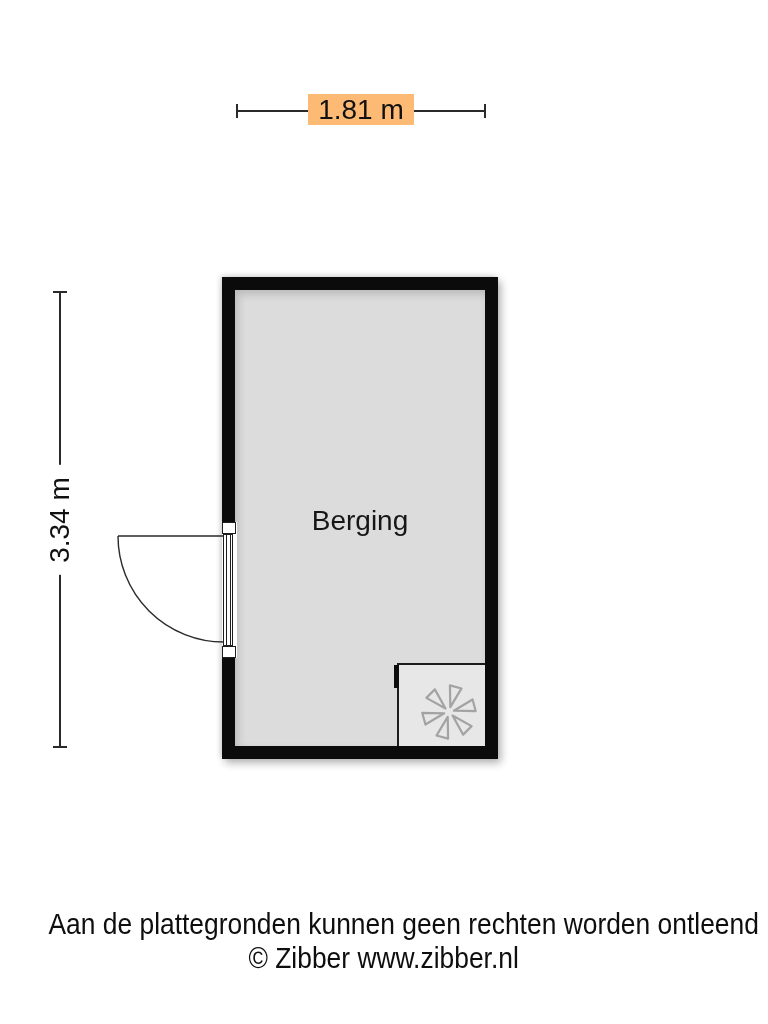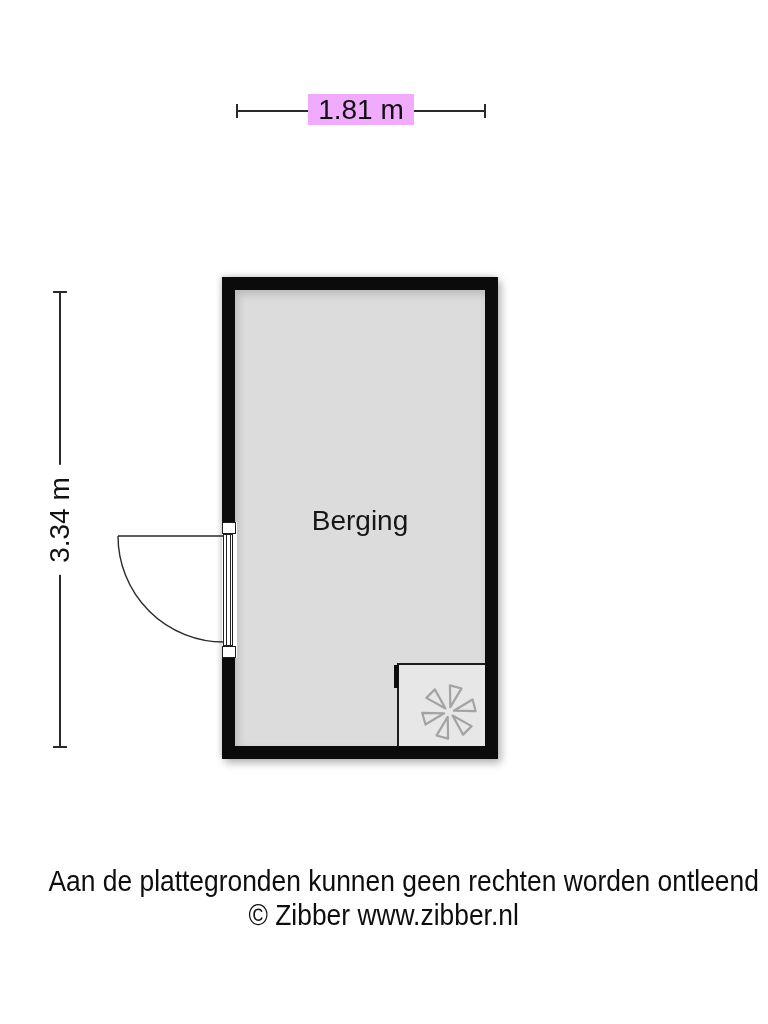--- a/index.html
+++ b/index.html
@@ -16,21 +16,21 @@
     position: absolute; left: 237px; top: 110px;
     width: 248px; height: 0; border-top: 2px solid #2a2a2a;
   }
   .dim-tick-v { position: absolute; width: 2px; height: 14px; top: 104px; background: #2a2a2a; }
   .dim-tick-v.left  { left: 236px; }
   .dim-tick-v.right { left: 484px; }
   .dim-label-h {
     position: absolute; left: 237px; top: 94px; width: 248px;
     text-align: center; font-size: 28px; color: #111;
   }
-  .dim-label-h span { background: #f0abfc; padding: 0 10px; }
+  .dim-label-h span { background: #fdba74; padding: 0 10px; }
 
   .dim-line-v {
     position: absolute; left: 59px; top: 292px;
     height: 456px; width: 0; border-left: 2px solid #2a2a2a;
   }
   .dim-tick-h { position: absolute; height: 2px; width: 14px; left: 53px; background: #2a2a2a; }
   .dim-tick-h.top    { top: 291px; }
   .dim-tick-h.bottom { top: 746px; }
   .dim-label-v {
     position: absolute; left: 60px; top: 520px;
@@ -83,21 +83,21 @@
     background: #e7e7e7;
     border-top: 2px solid #1c1c1c; border-left: 2px solid #1c1c1c;
   }
   .appliance-tick {
     position: absolute; left: 394px; top: 665px;
     width: 5px; height: 23px; background: #0d0d0d;
   }
   .fan-svg { position: absolute; left: 20px; top: 17px; width: 60px; height: 60px; }
 
   
-  .footer { position: absolute; left: 0; width: 768px; text-align: center; color: #0e0e0e; }
+  .footer { position: absolute; left: 0; width: 768px; text-align: center; color: #0e0e0e; margin-top: 43px; }
   .footer-line1 { top: 864px; font-size: 30px; }
   .footer-line2 { top: 898px; font-size: 30px; text-decoration: underline; }
   .footer span { display: inline-block; transform: scaleX(0.88); transform-origin: center; white-space: nowrap; }
 </style>
 </head>
 <body>
 
 <div class="canvas">
 
   <div class="dim-line-h"></div>

